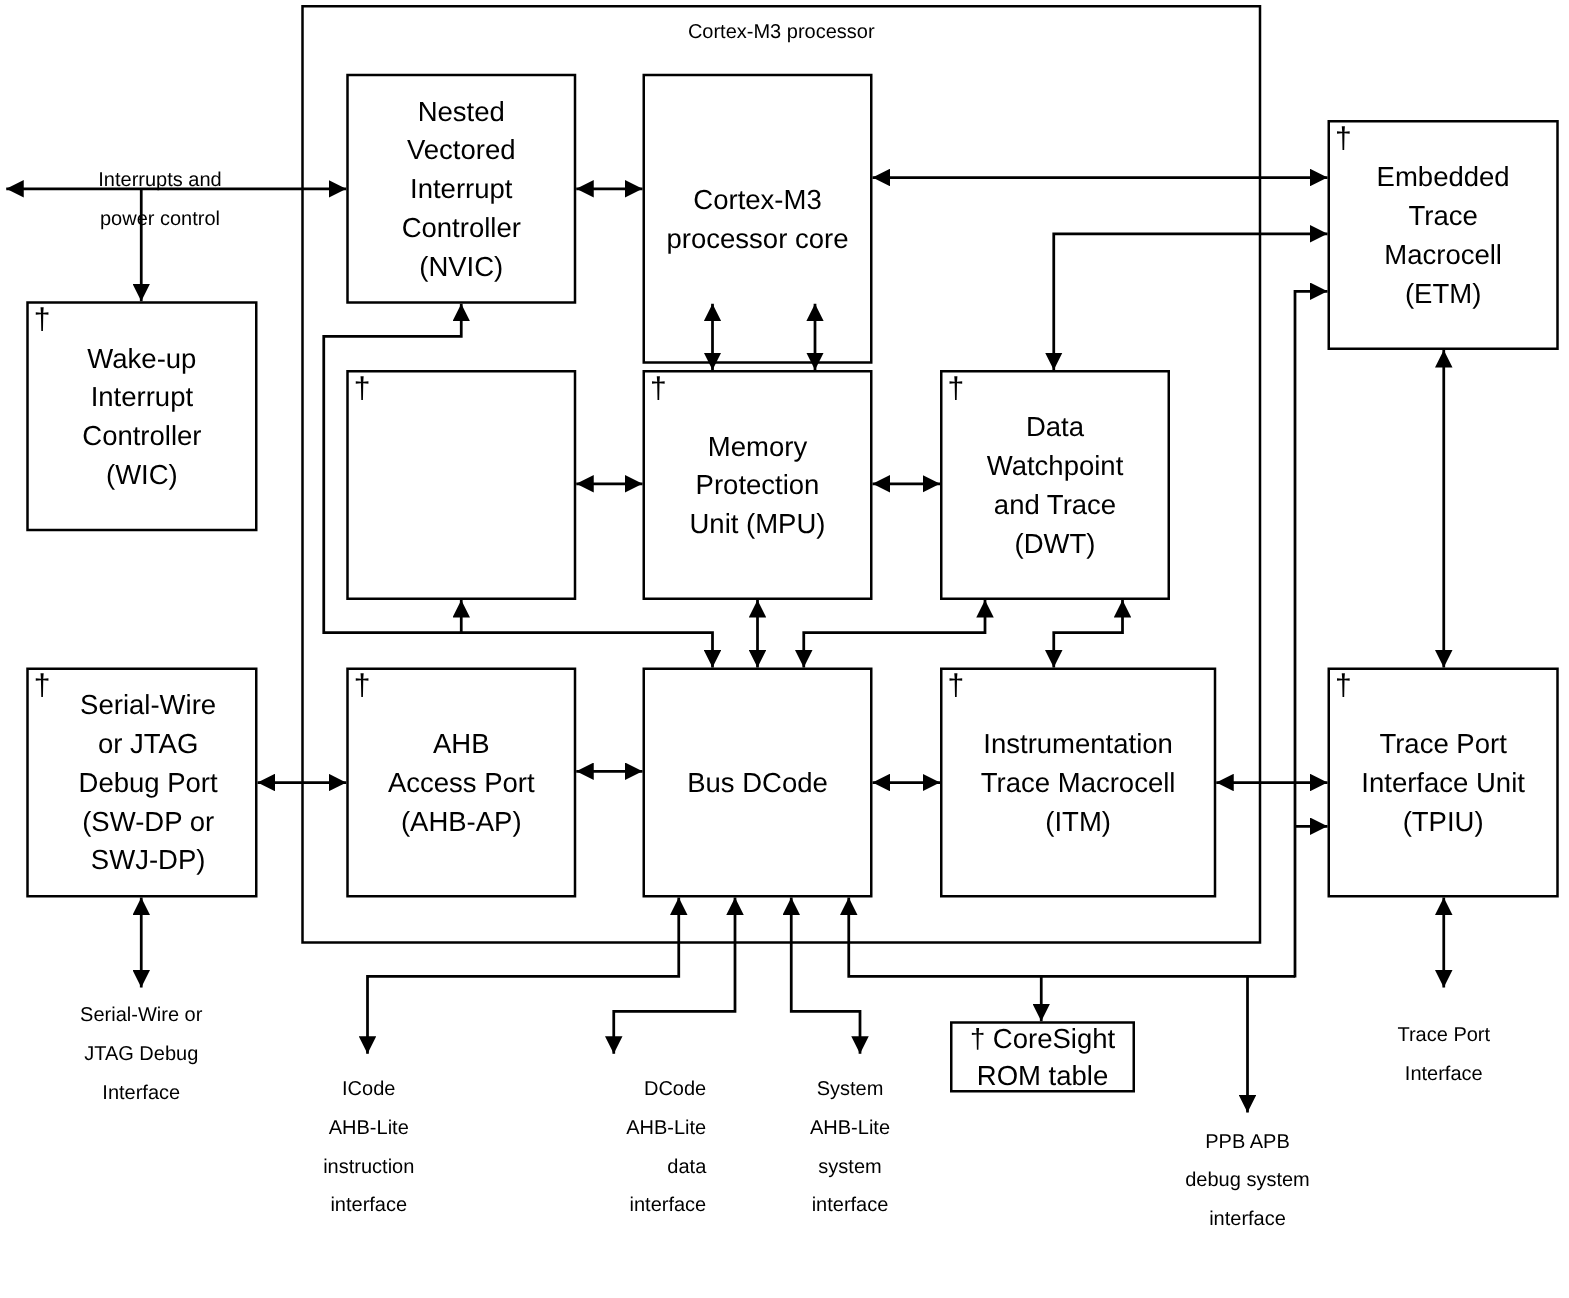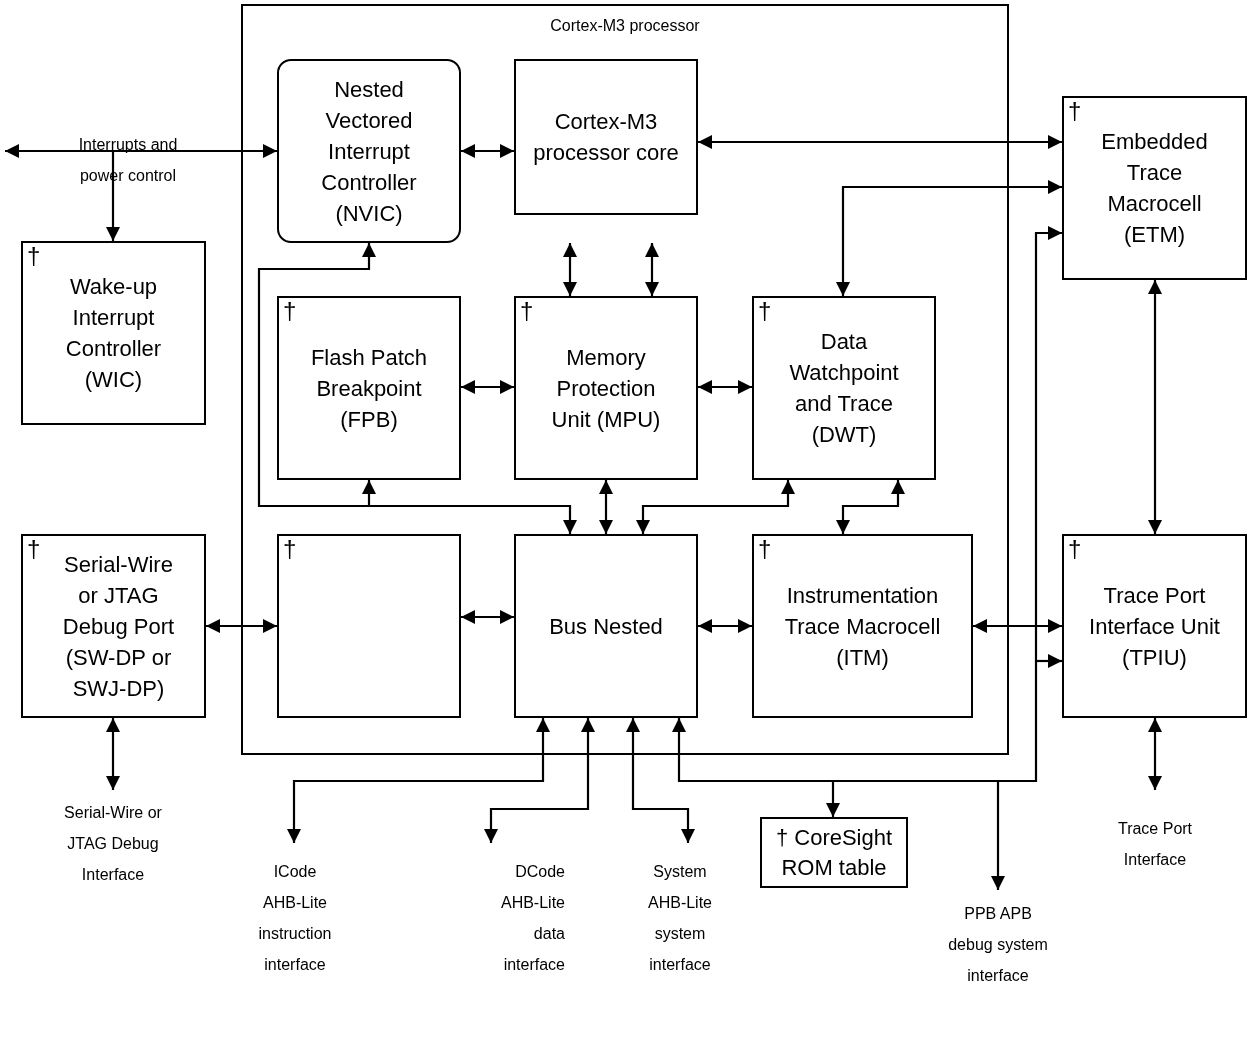--- a/index.html
+++ b/index.html
@@ -53,55 +53,55 @@
       <polyline points="633,718 633,809 688,809 688,843" marker-start="url(#ahs)" marker-end="url(#ah)"></polyline>
       <polyline points="679,718 679,781 1036,781" marker-start="url(#ahs)"></polyline>
       <polyline points="833,781 833,817" marker-end="url(#ah)"></polyline>
       <polyline points="998,781 998,890" marker-end="url(#ah)"></polyline>
     </g>
 </svg>
 
 <div class="box" style="left:241px;top:4px;width:768px;height:751px;"></div>
 <div class="text" style="left:480px;top:10px;width:290px;">Cortex-M3 processor</div>
 
-<div class="box" style="left:277px;top:59px;width:184px;height:184px;border-radius:14px;">
+<div class="box" style="left:277px;top:59px;width:184px;height:184px;">
   <div class="label">Nested
 Vectored
 Interrupt
 Controller
 (NVIC)</div>
 </div>
-<div class="box" style="left:514px;top:59px;width:184px;height:156px;">
+<div class="box" style="left:514px;top:59px;width:184px;height:232px;">
   <div class="label">Cortex-M3
 processor core</div>
 </div>
 <div class="box" style="left:277px;top:296px;width:184px;height:184px;">
   <span class="dagger">†</span>
-  <div class="label">Flash Patch
-Breakpoint
-(FPB)</div>
 </div>
 <div class="box" style="left:514px;top:296px;width:184px;height:184px;">
   <span class="dagger">†</span>
   <div class="label">Memory
 Protection
 Unit (MPU)</div>
 </div>
 <div class="box" style="left:752px;top:296px;width:184px;height:184px;">
   <span class="dagger">†</span>
   <div class="label">Data
 Watchpoint
 and Trace
 (DWT)</div>
 </div>
 <div class="box" style="left:277px;top:534px;width:184px;height:184px;">
   <span class="dagger">†</span>
+  <div class="label">AHB
+Access Port
+(AHB-AP)</div>
 </div>
 <div class="box" style="left:514px;top:534px;width:184px;height:184px;">
-  <div class="label">Bus Nested</div>
+  <div class="label">Bus DCode</div>
 </div>
 <div class="box" style="left:752px;top:534px;width:221px;height:184px;">
   <span class="dagger">†</span>
   <div class="label">Instrumentation
 Trace Macrocell
 (ITM)</div>
 </div>
 <div class="box" style="left:21px;top:241px;width:185px;height:184px;">
   <span class="dagger">†</span>
   <div class="label">Wake-up
@@ -123,21 +123,21 @@
 Trace
 Macrocell
 (ETM)</div>
 </div>
 <div class="box" style="left:1062px;top:534px;width:185px;height:184px;">
   <span class="dagger">†</span>
   <div class="label">Trace Port
 Interface Unit
 (TPIU)</div>
 </div>
-<div class="box" style="left:760px;top:817px;width:148px;height:71px;">
+<div class="box" style="left:760px;top:817px;width:148px;height:57px;">
   <div class="label" style="line-height:30px;">† CoreSight
 ROM table</div>
 </div>
 
 <div class="text" style="left:28px;top:83px;width:200px;margin-top:46px;">Interrupts and
 power control</div>
 <div class="text" style="left:13px;top:797px;width:200px;">Serial-Wire or
 JTAG Debug
 Interface</div>
 <div class="text" style="left:225px;top:856px;width:140px;">ICode

